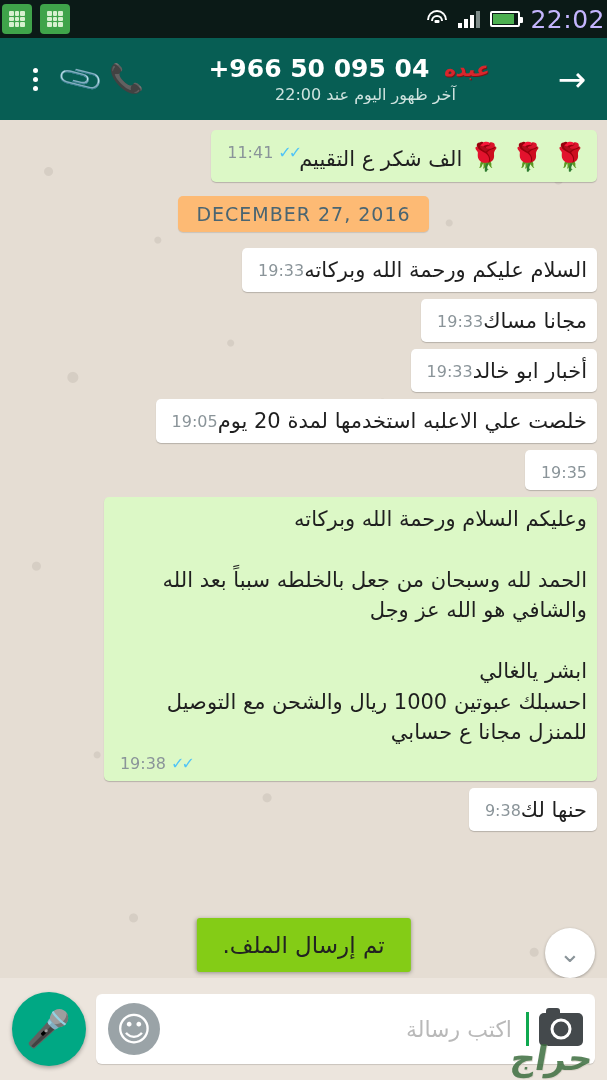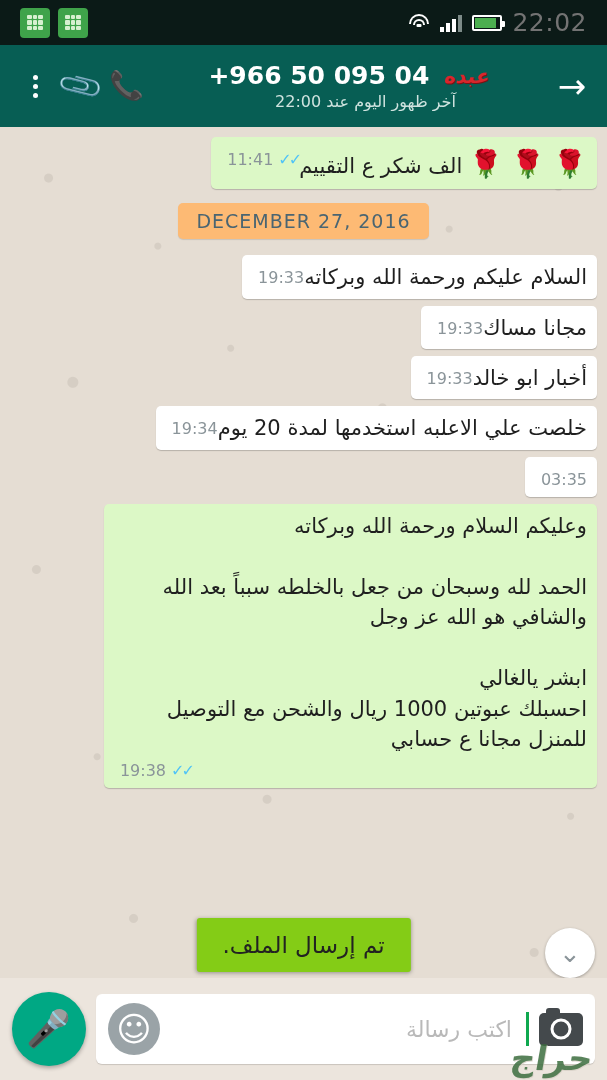--- a/index.html
+++ b/index.html
@@ -11,25 +11,25 @@
   }
   .screen {
     position: relative;
     width: 607px; height: 1080px;
     display: flex; flex-direction: column;
     overflow: hidden;
   }
 
   
   .statusbar {
-    height: 45px;
+    height: 38px;
     background: #0b1a17;
     display: flex; align-items: center;
-    padding: 0 20px;
-    color: #737373;
+    padding: 0 2px;
+    color: #c4b5fd;
     flex: 0 0 auto;
     direction: ltr;
   }
   .sb-left { display: flex; align-items: center; gap: 8px; }
   .sb-icon-box {
     width: 30px; height: 30px;
     border-radius: 4px;
     background: #3fa34a;
     display: flex; align-items: center; justify-content: center;
   }
@@ -387,49 +387,57 @@
           <span class="meta left">
             <span>19:33</span>
           </span>
           <span class="btext" style="display:inline">أخبار ابو خالد</span>
         </div>
       </div>
 
       <div class="row in">
         <div class="bubble in clearfix">
           <span class="meta left">
-            <span>19:34</span>
+            <span>19:05</span>
           </span>
           <span class="btext" style="display:inline">خلصت علي الاعلبه استخدمها لمدة 20 يوم</span>
         </div>
       </div>
 
       <div class="row in">
         <div class="bubble in clearfix">
           <span class="meta left">
-            <span>03:35</span>
+            <span>19:35</span>
           </span>
         </div>
       </div>
 
       <div class="row out">
         <div class="bubble out clearfix" style="max-width:84%">
           <span class="btext">وعليكم السلام ورحمة الله وبركاته
 
 الحمد لله وسبحان من جعل بالخلطه سبباً بعد الله والشافي هو الله عز وجل
 
 ابشر يالغالي
 احسبلك عبوتين 1000 ريال والشحن مع التوصيل للمنزل مجانا ع حسابي</span>
           <span class="meta left">
             <span class="ticks">✓✓</span>
             <span>19:38</span>
           </span>
         </div>
       </div>
 
+      <div class="row in">
+        <div class="bubble in clearfix">
+          <span class="meta left">
+            <span>9:38</span>
+          </span>
+          <span class="btext" style="display:inline">حنها لك</span>
+        </div>
+      </div>
 
     </div>
 
     <div class="scroll-btn">⌄</div>
 
     <div class="toast">تم إرسال الملف.</div>
   </div>
 
   <div class="inputbar">
     <div class="mic-fab">

